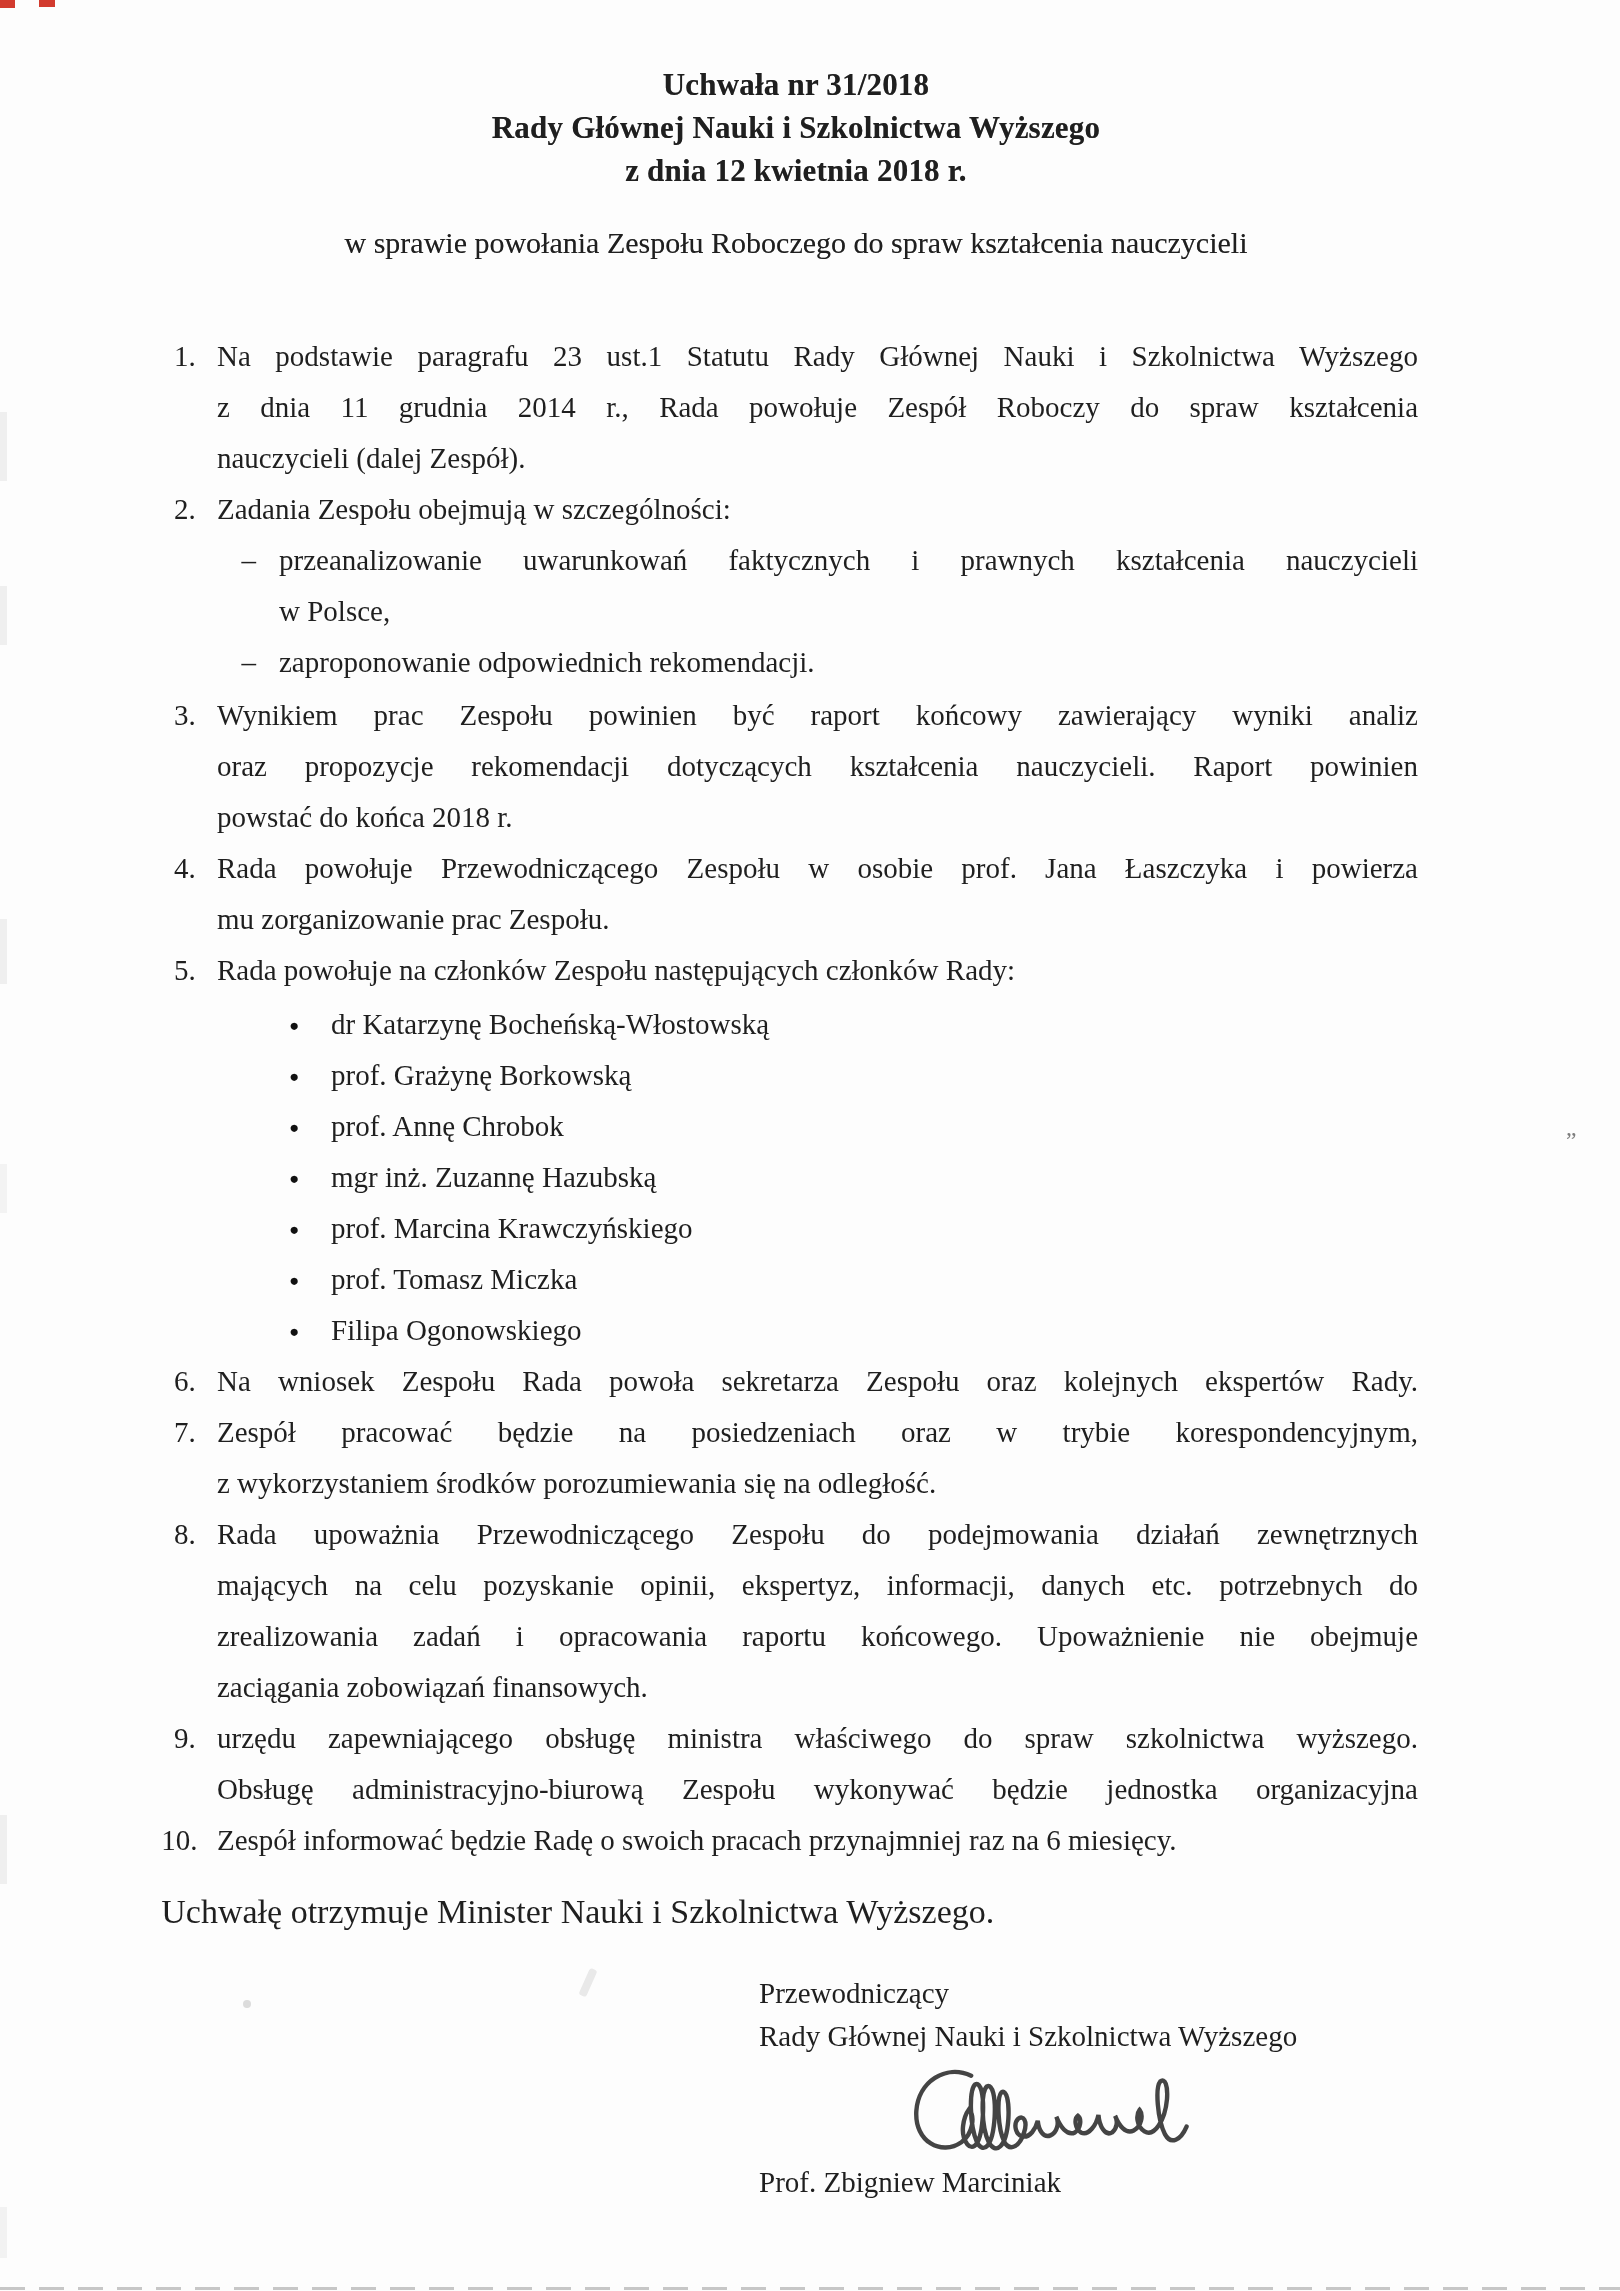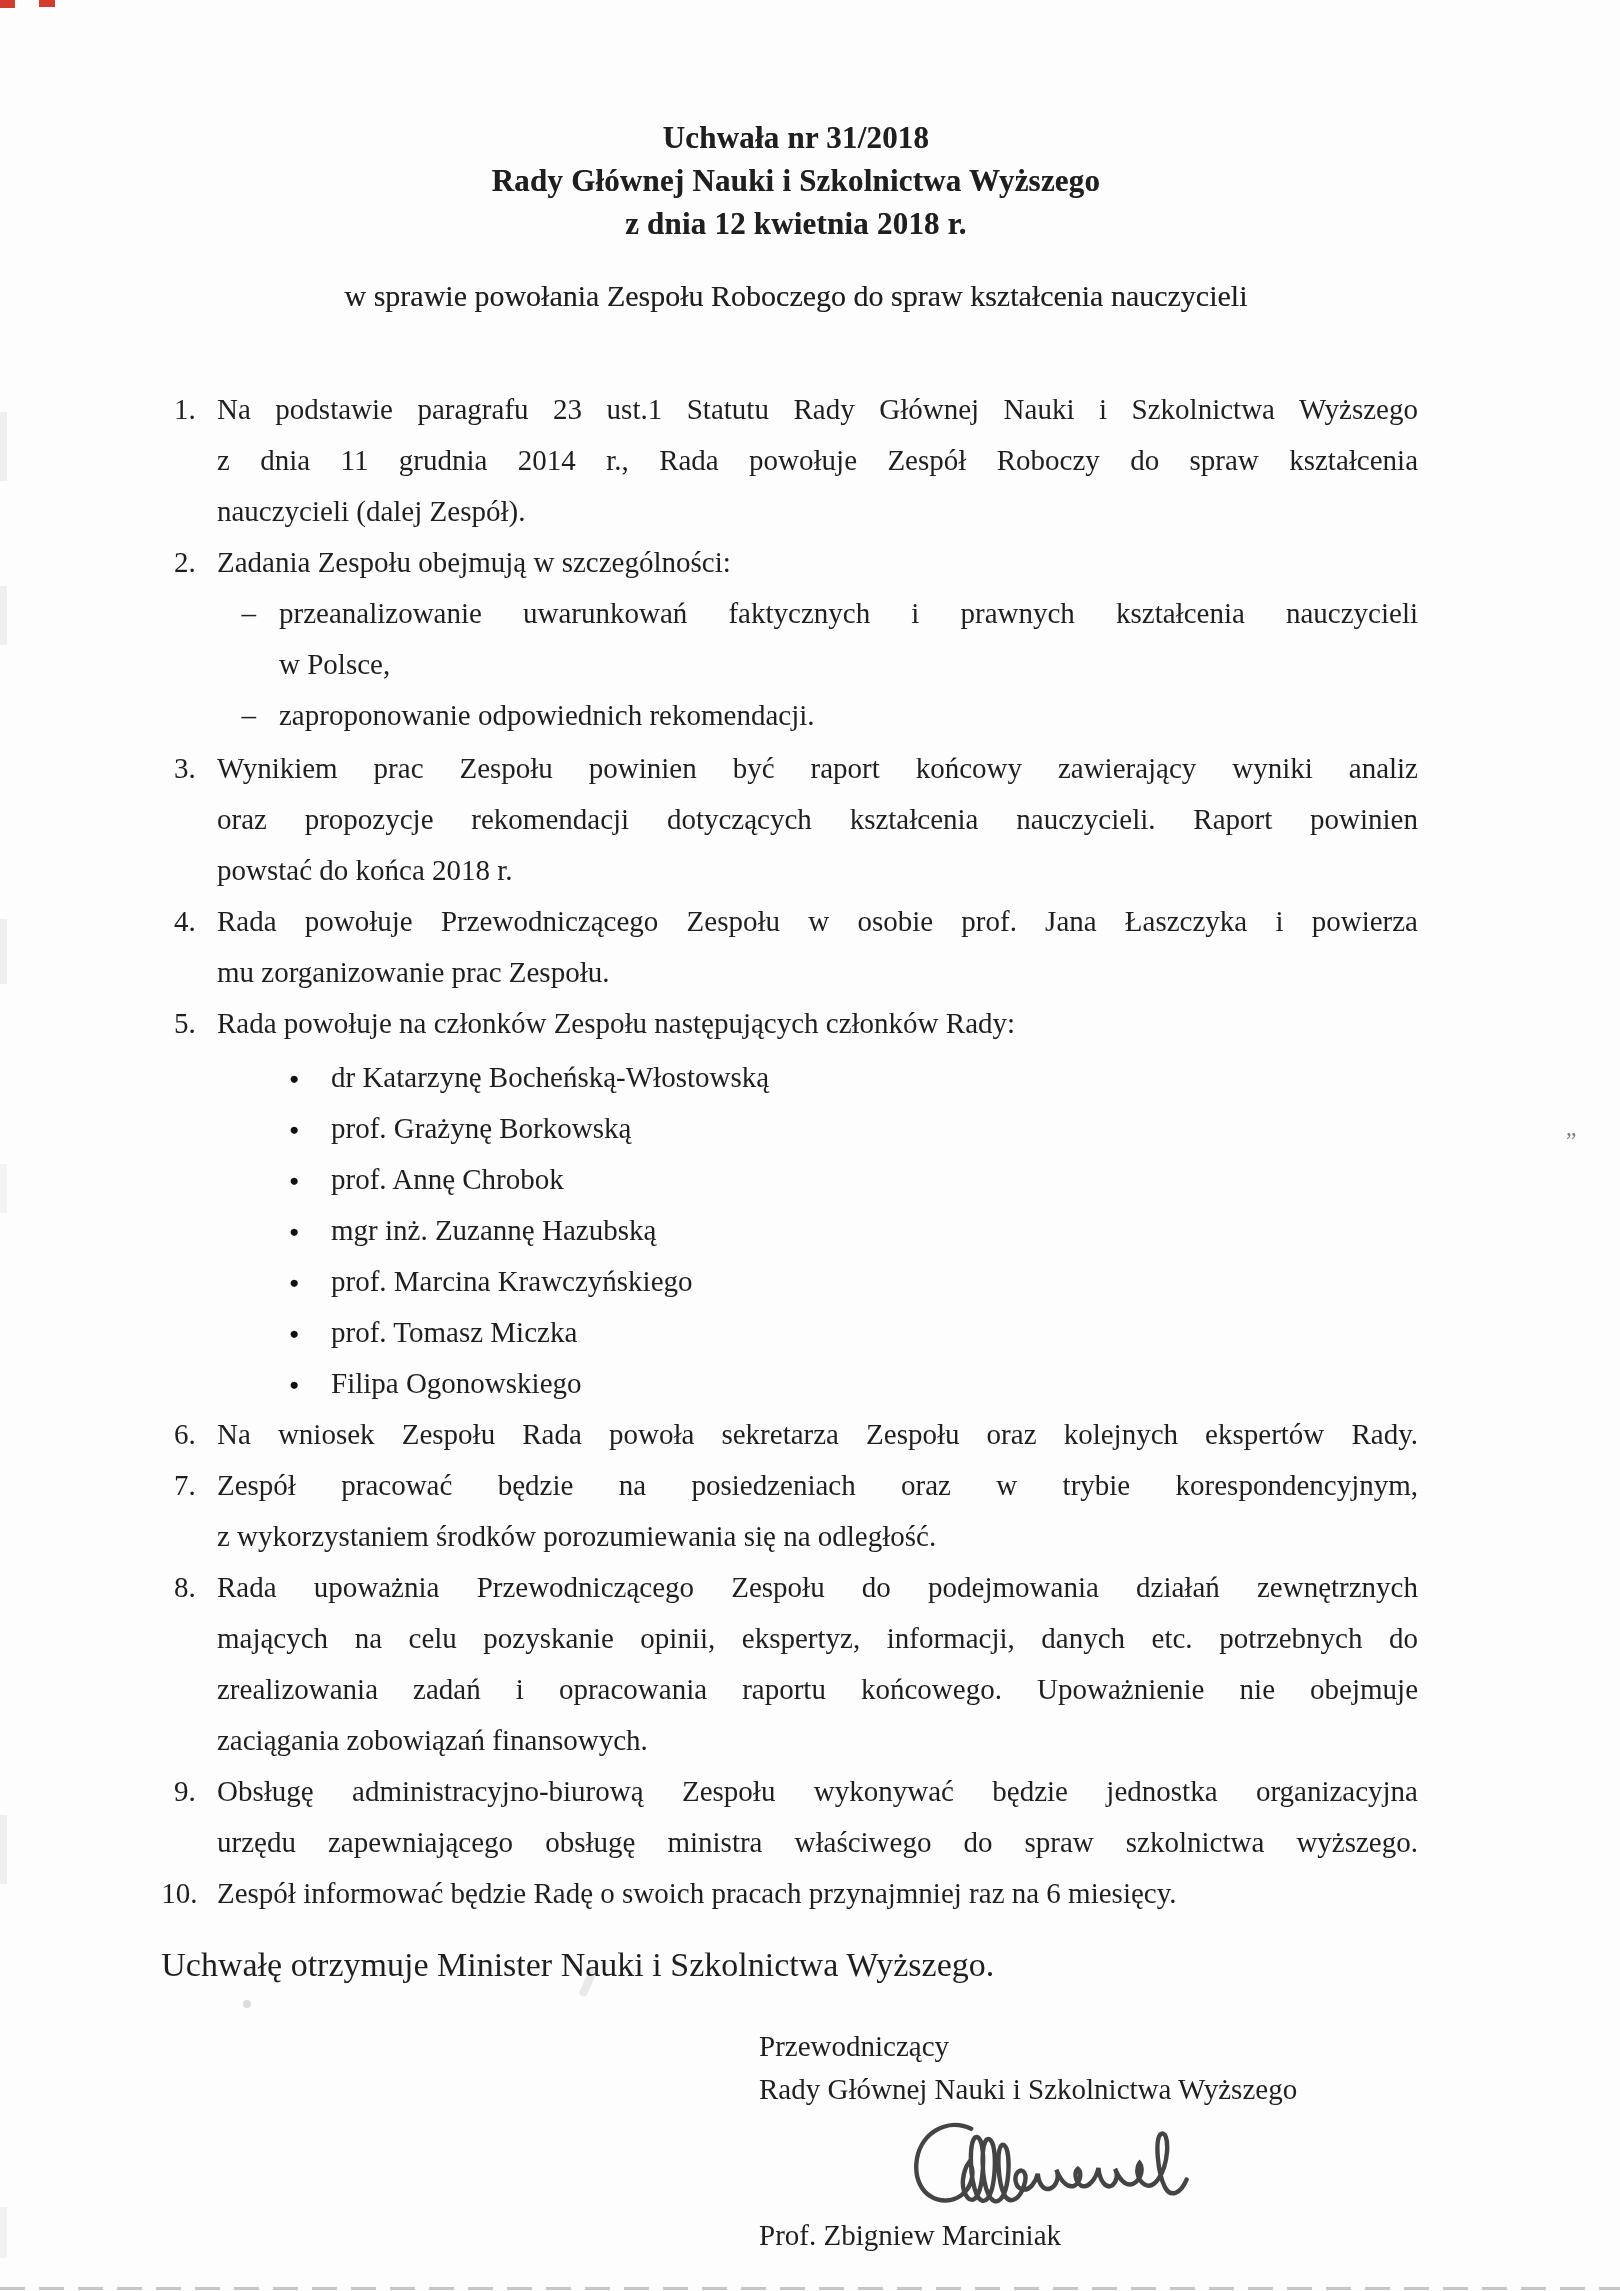--- a/index.html
+++ b/index.html
@@ -4,21 +4,21 @@
 <style>
   html,body{margin:0;padding:0;background:#ffffff;}
   .page{
     position:relative;
     width:1620px;height:2292px;
     background:#fdfdfd;
     overflow:hidden;
     font-family:"Liberation Serif","DejaVu Serif",serif;
     color:#1f1f1f;
   }
-  .content{position:absolute;left:174px;top:0;width:1244px;padding-top:116px;}
+  .content{position:absolute;left:174px;top:0;width:1244px;padding-top:63px;}
   .title{ text-align:center;font-weight:bold;font-size:31px;line-height:43px;
           letter-spacing:0.2px; text-shadow:0 0 0.5px rgba(0,0,0,.45);}
   .subject{margin-top:29px;text-align:center;font-weight:normal;font-size:30px;
            line-height:43px;text-shadow:0 0 0.5px rgba(0,0,0,.45);}
   ol.items{list-style:none;margin:0;padding:0;font-size:29px;line-height:43px;}
   li.item{position:relative;padding-left:43px;}
   .num{position:absolute;left:0;top:0;}
   .it1{margin-top:71px}.it2{margin-top:3.9px}.it3{margin-top:9.8px}.it4{margin-top:1px}
   .it5{margin-top:4.9px}.it6{margin-top:2px}.it7{margin-top:7.8px}.it8{margin-top:4.9px}
   .it9{margin-top:0}.it10{margin-top:0}
@@ -167,22 +167,22 @@
       <li class="item it8">
         <span class="num">8.</span>
         <div class="line jl">Rada upoważnia Przewodniczącego Zespołu do podejmowania działań zewnętrznych</div>
         <div class="line jl">mających na celu pozyskanie opinii, ekspertyz, informacji, danych etc. potrzebnych do</div>
         <div class="line jl">zrealizowania zadań i opracowania raportu końcowego. Upoważnienie nie obejmuje</div>
         <div class="line">zaciągania zobowiązań finansowych.</div>
       </li>
 
       <li class="item it9">
         <span class="num">9.</span>
+        <div class="line jl">urzędu zapewniającego obsługę ministra właściwego do spraw szkolnictwa wyższego.</div>
         <div class="line jl">Obsługę administracyjno-biurową Zespołu wykonywać będzie jednostka organizacyjna</div>
-        <div class="line jl">urzędu zapewniającego obsługę ministra właściwego do spraw szkolnictwa wyższego.</div>
       </li>
 
       <li class="item it10">
         <span class="num">10.</span>
         <div class="line">Zespół informować będzie Radę o swoich pracach przynajmniej raz na 6 miesięcy.</div>
       </li>
 
     </ol>
 
     <div class="closing">Uchwałę otrzymuje Minister Nauki i Szkolnictwa Wyższego.</div>

